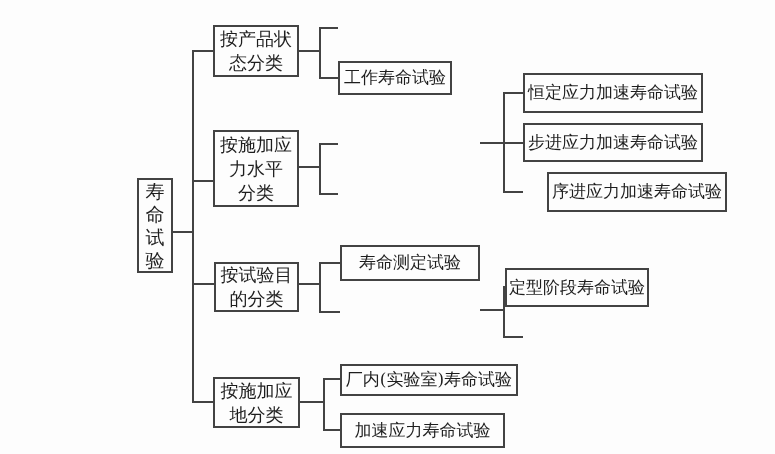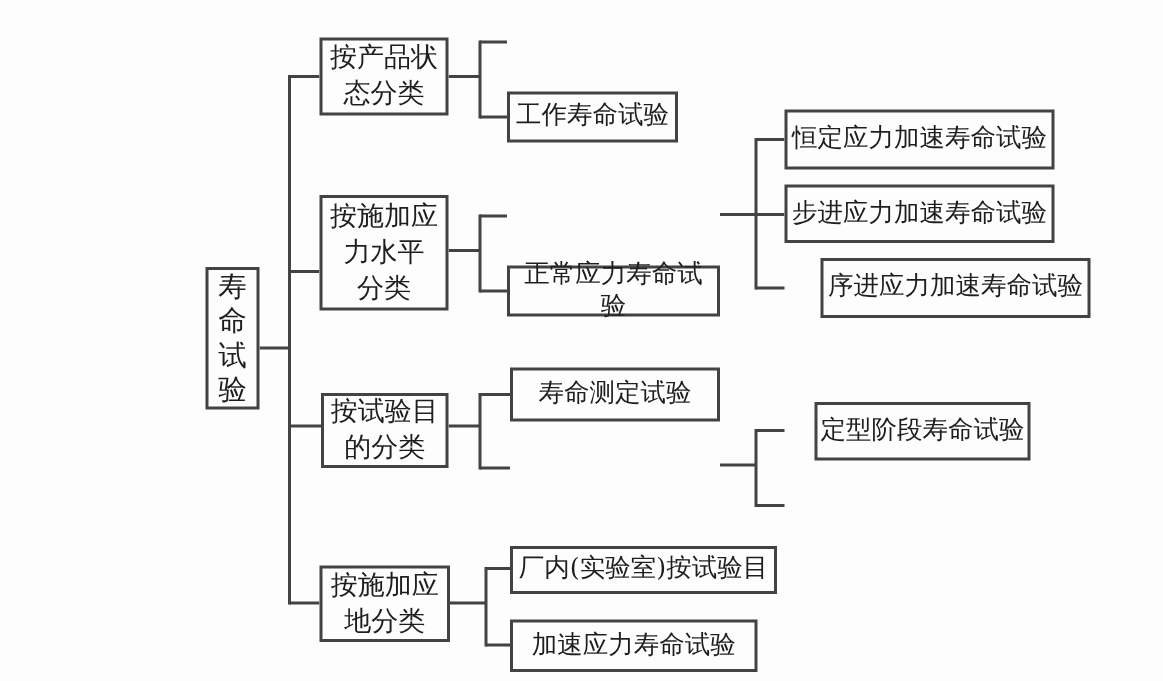--- a/index.html
+++ b/index.html
@@ -81,28 +81,27 @@
 试
 验</div>
 
   <div class="node cat" style="left:213px;top:25px;width:86px;height:52px">按产品状
 态分类</div>
   <div class="node" style="left:338px;top:61px;width:114px;height:34px">工作寿命试验</div>
 
   <div class="node cat" style="left:213px;top:130px;width:86px;height:77px">按施加应
 力水平
 分类</div>
-  <div class="node" style="left:338px;top:177px;width:142px;height:34px">正常应力寿命试验</div>
   <div class="node" style="left:523px;top:73px;width:180px;height:40px">恒定应力加速寿命试验</div>
   <div class="node" style="left:523px;top:123px;width:180px;height:39px">步进应力加速寿命试验</div>
   <div class="node" style="left:547px;top:172px;width:180px;height:40px">序进应力加速寿命试验</div>
 
   <div class="node cat" style="left:214px;top:262px;width:85px;height:50px">按试验目
 的分类</div>
   <div class="node" style="left:340px;top:245px;width:140px;height:36px">寿命测定试验</div>
-  <div class="node" style="left:543px;top:268px;width:144px;height:39px">定型阶段寿命试验</div>
+  <div class="node" style="left:505px;top:268px;width:144px;height:39px">定型阶段寿命试验</div>
 
   <div class="node cat" style="left:213px;top:377px;width:87px;height:51px">按施加应
 地分类</div>
-  <div class="node" style="left:340px;top:364px;width:178px;height:32px">厂内(实验室)按试验目</div>
+  <div class="node" style="left:340px;top:364px;width:178px;height:32px">厂内(实验室)寿命试验</div>
   <div class="node" style="left:340px;top:413px;width:165px;height:35px">加速应力寿命试验</div>
 
 </div>
 
 </body></html>

